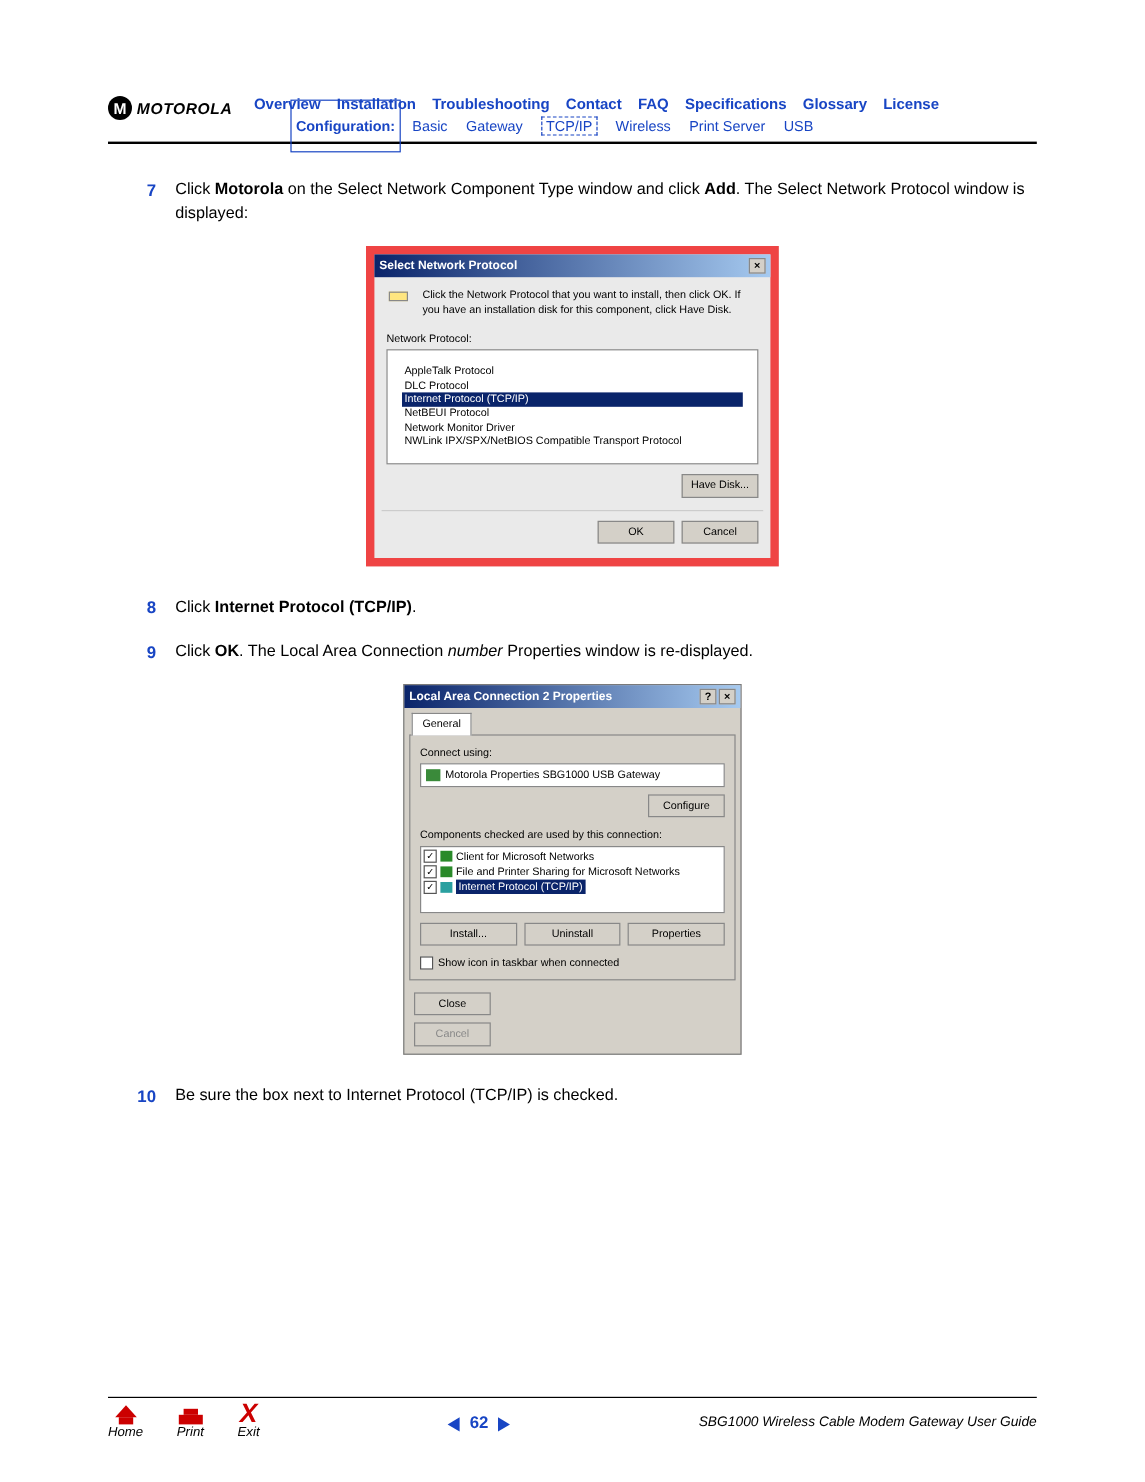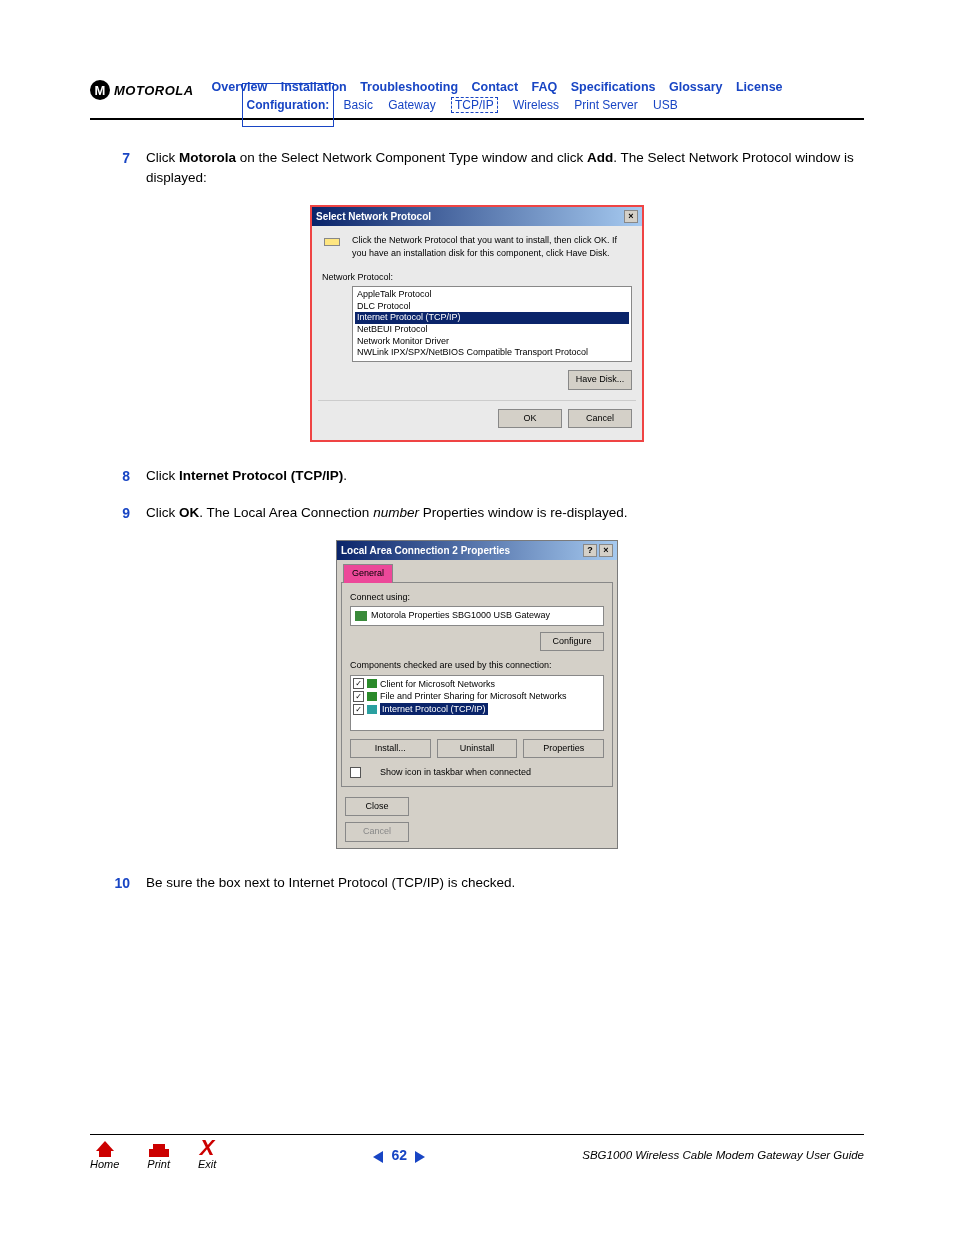--- a/index.html
+++ b/index.html
@@ -104,21 +104,21 @@
     font-style: italic;
   }
   .dialog-wrap {
     display: flex;
     justify-content: center;
     margin: 10px 0 24px 0;
   }
   
   .dlg {
     width: 330px;
-    border: 2px solid #ef4444;
+    border: 7px solid #ef4444;
     background: #eaeaea;
     font-family: Tahoma, Arial, sans-serif;
     font-size: 9px;
   }
   .dlg-title {
     background: linear-gradient(to right, #0a246a, #a6caf0);
     color: #fff;
     font-weight: bold;
     padding: 2px 4px;
     font-size: 10px;
@@ -156,25 +156,24 @@
     content: "";
     position: absolute;
     left: 2px; top: 4px;
     width: 14px; height: 6px;
     background: #ffe680;
     border: 1px solid #888;
   }
   .proto-list {
     border: 1px solid #888;
     background: #fff;
-    padding: 2px;
+    padding: 12px;
     min-height: 68px;
     margin-top: 2px;
     margin-bottom: 8px;
-    margin-left: 30px;
   }
   .proto-item {
     padding: 0 2px;
     line-height: 1.3;
   }
   .proto-sel {
     background: #0a246a;
     color: #fff;
   }
   .dlg-btn {
@@ -196,21 +195,21 @@
   .dlg2 {
     width: 280px;
     border: 1px solid #7a7a7a;
     background: #d4d0c8;
     font-family: Tahoma, Arial, sans-serif;
     font-size: 9px;
   }
   .tab {
     display: inline-block;
     padding: 2px 8px;
-    background: #ec4899;
+    background: #ffffff;
     border: 1px solid #888;
     border-bottom: none;
     margin: 4px 0 0 6px;
     font-size: 9px;
   }
   .tab-panel {
     border: 1px solid #888;
     margin: 0 4px 4px 4px;
     padding: 8px 8px 6px 8px;
     margin-top: -1px;
@@ -279,21 +278,21 @@
   .fieldset-label {
     position: absolute;
     top: -6px; left: 6px;
     background: #d4d0c8;
     padding: 0 3px;
     font-size: 9px;
   }
   .chk-row {
     display: flex;
     align-items: center;
-    gap: 19px;
+    gap: 4px;
     margin-top: 8px;
   }
   .dlg2-footer {
     display: flex;
     justify-content: flex-end;
     gap: 6px;
     padding: 6px 8px;
     flex-direction: column;
   }
   .btn-disabled { color: #888; }

